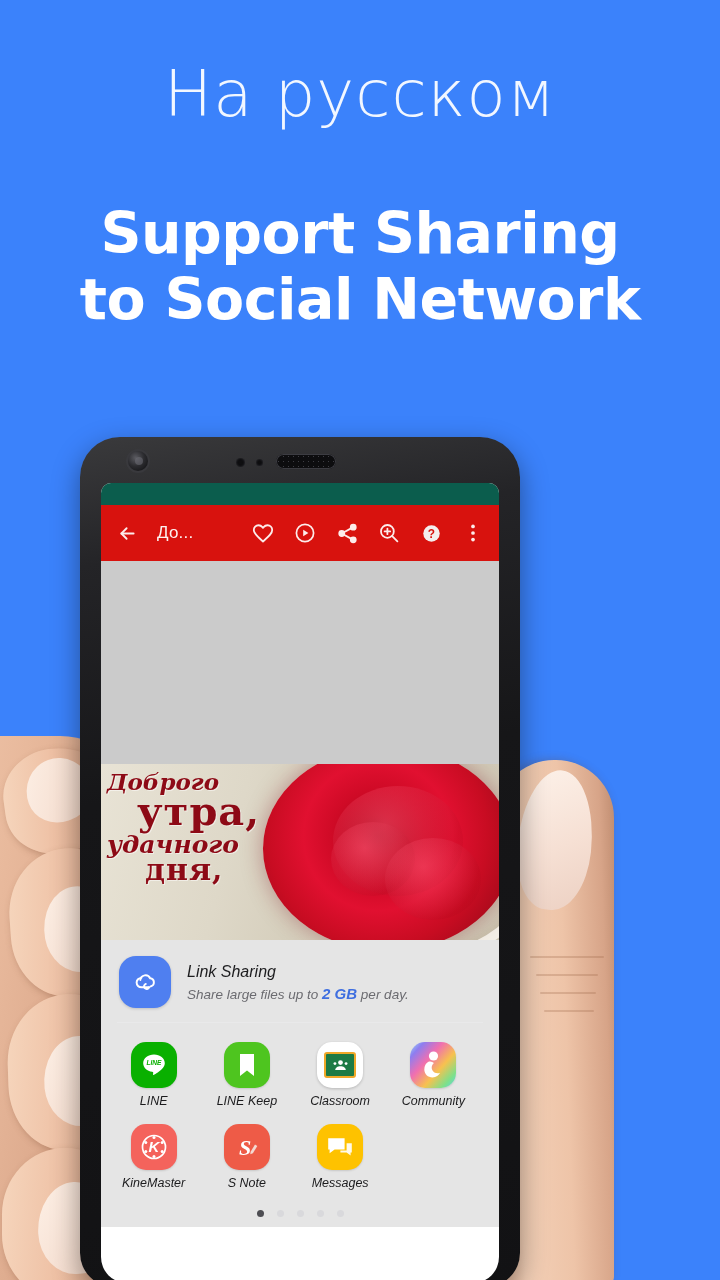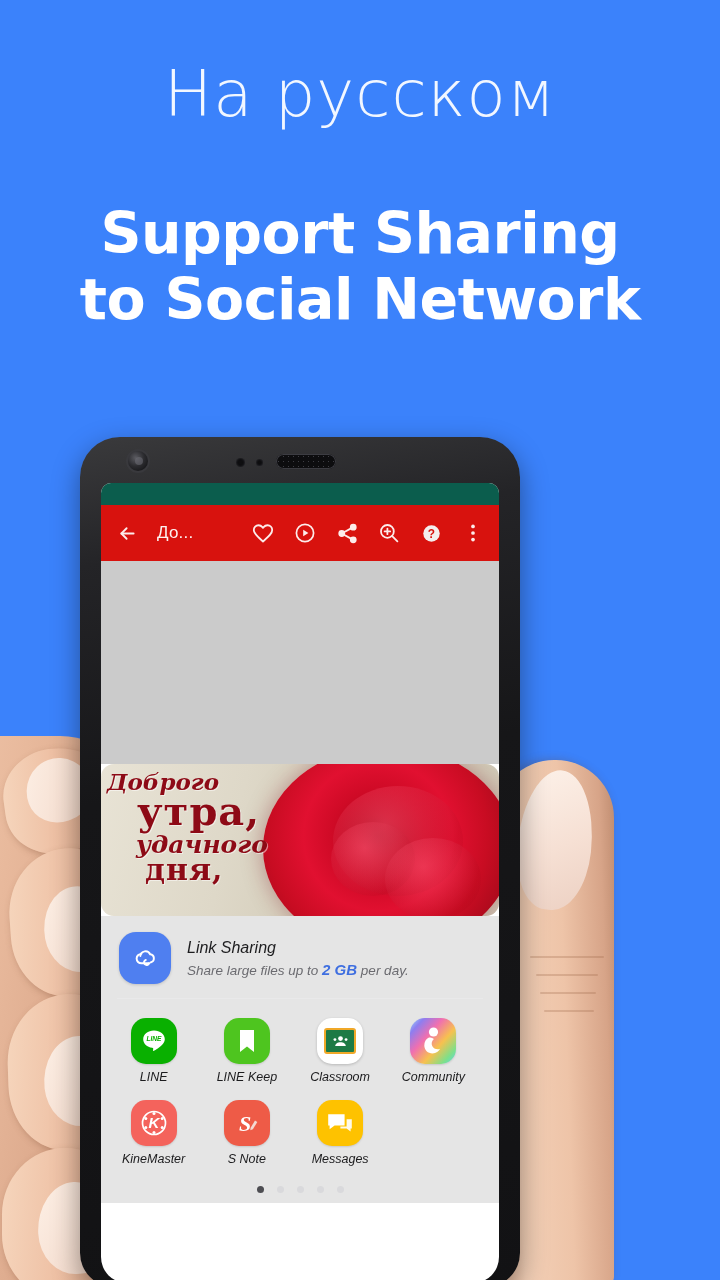--- a/index.html
+++ b/index.html
@@ -128,23 +128,22 @@
     flex:0 0 auto; white-space:nowrap; letter-spacing:.2px;
   }
   .ab-spacer { flex:1 1 auto; }
   .ab-btn svg { display:block; }
 
   
   .content-gray { background:#cbcbcb; height:203px; width:100%; }
 
   
   .rose-card {
-    width:100%; height:152px; position:relative; overflow:hidden;
+    width:100%; height:176px; position:relative; overflow:hidden;
     background:linear-gradient(105deg,#e8e3d5 0%,#ded8c8 34%,#d6cfbd 52%,#cfc8b6 100%);
-    border-radius:13px;
   }
   .rose-blob {
     position:absolute; right:-14px; top:-18px; width:250px; height:205px; border-radius:50%;
     background:
       radial-gradient(circle at 46% 44%, #8e0413 0%, #b5071d 12%, #cf0a26 26%, #e11030 42%, #c80c22 62%, #a60a1b 80%, #7d0512 100%);
     box-shadow:0 0 22px rgba(120,6,20,.35);
   }
   .rose-petal {
     position:absolute; border-radius:50%;
     background:radial-gradient(circle at 40% 35%, rgba(255,80,110,.55), rgba(160,6,24,.12) 70%);
@@ -157,21 +156,21 @@
     border:9px solid rgba(250,247,240,.82);
     box-shadow:inset 0 0 12px rgba(160,140,110,.3);
   }
   .greet {
     position:absolute; left:6px; top:6px; width:190px;
     font-family:"DejaVu Serif", serif; color:#8d0a16; line-height:1.02;
     text-shadow:1px 1px 0 rgba(255,255,255,.5);
   }
   .g1 { font-size:23px; font-style:italic; font-weight:bold; }
   .g2 { font-size:40px; font-weight:bold; padding-left:30px; margin-top:-2px; letter-spacing:1px;}
-  .g3 { font-size:25px; font-style:italic; font-weight:bold; margin-top:0px;text-align:center; }
+  .g3 { font-size:25px; font-style:italic; font-weight:bold; margin-top:0px; }
   .g4 { font-size:30px; font-weight:bold; padding-left:38px; margin-top:-3px; letter-spacing:1px;}
 
   
   .sheet { background:#e5e5e5; width:100%; padding-top:4px;font-style:italic; }
   .link-row { display:flex; align-items:center; padding:12px 18px 10px 18px; gap:16px; }
   .link-icon {
     width:52px; height:52px; flex:0 0 auto; border-radius:17px;
     background:#4f7ff0; display:flex; align-items:center; justify-content:center;
     box-shadow:0 1px 3px rgba(0,0,0,.16);
   }

